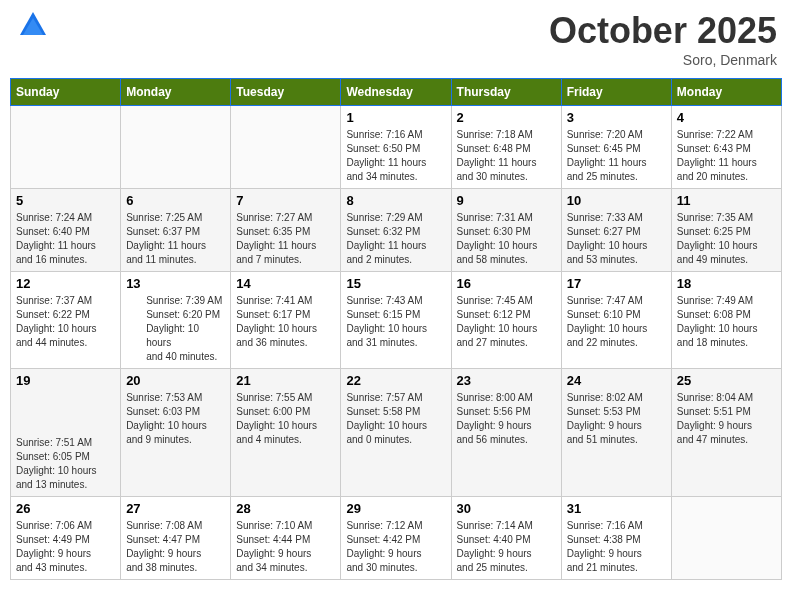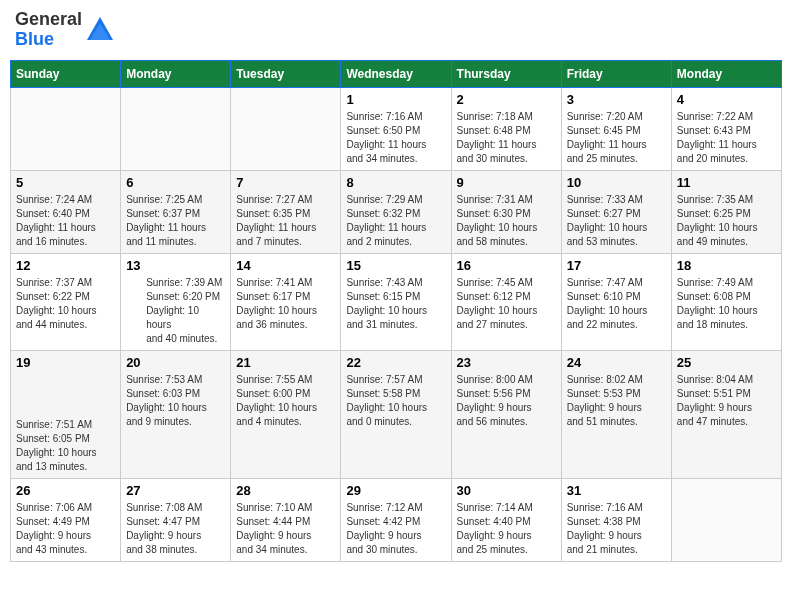--- a/index.html
+++ b/index.html
@@ -52,21 +52,21 @@
     .location {
       font-size: 14px;
       color: #555;
     }
     .calendar {
       width: 100%;
       border-collapse: collapse;
       font-size: 11px;
     }
     .calendar th {
-      background-color: #15803d;
+      background-color: #4d7c0f;
       color: #fff;
       text-align: left;
       padding: 6px 5px;
       font-size: 12px;
       font-weight: bold;
       border: 1px solid #1a73e8;
     }
     .calendar td {
       border: 1px solid #ccc;
       vertical-align: top;
@@ -90,30 +90,28 @@
     }
     .empty-cell {
       background: #fafafa !important;
     }
   </style>
 </head>
 <body>
 
 <div class="header">
   <div class="logo">
-    <div class="logo-text">
-      <span class="logo-general">General</span>
-      <span class="logo-blue">Blue</span>
-    </div>
     <svg class="logo-icon" viewBox="0 0 30 30">
       <polygon points="15,2 28,25 2,25" fill="#1a73e8"></polygon>
       <polygon points="15,8 25,25 5,25" fill="#4da3ff" opacity="0.5"></polygon>
     </svg>
   </div>
   <div class="title-block">
+    <div class="month-title">October 2025</div>
+    <div class="location">Soro, Denmark</div>
   </div>
 </div>
 
 <table class="calendar">
   <thead>
     <tr>
     <th>Sunday</th>
         <th>Monday</th>
         <th>Tuesday</th>
         <th>Wednesday</th>

